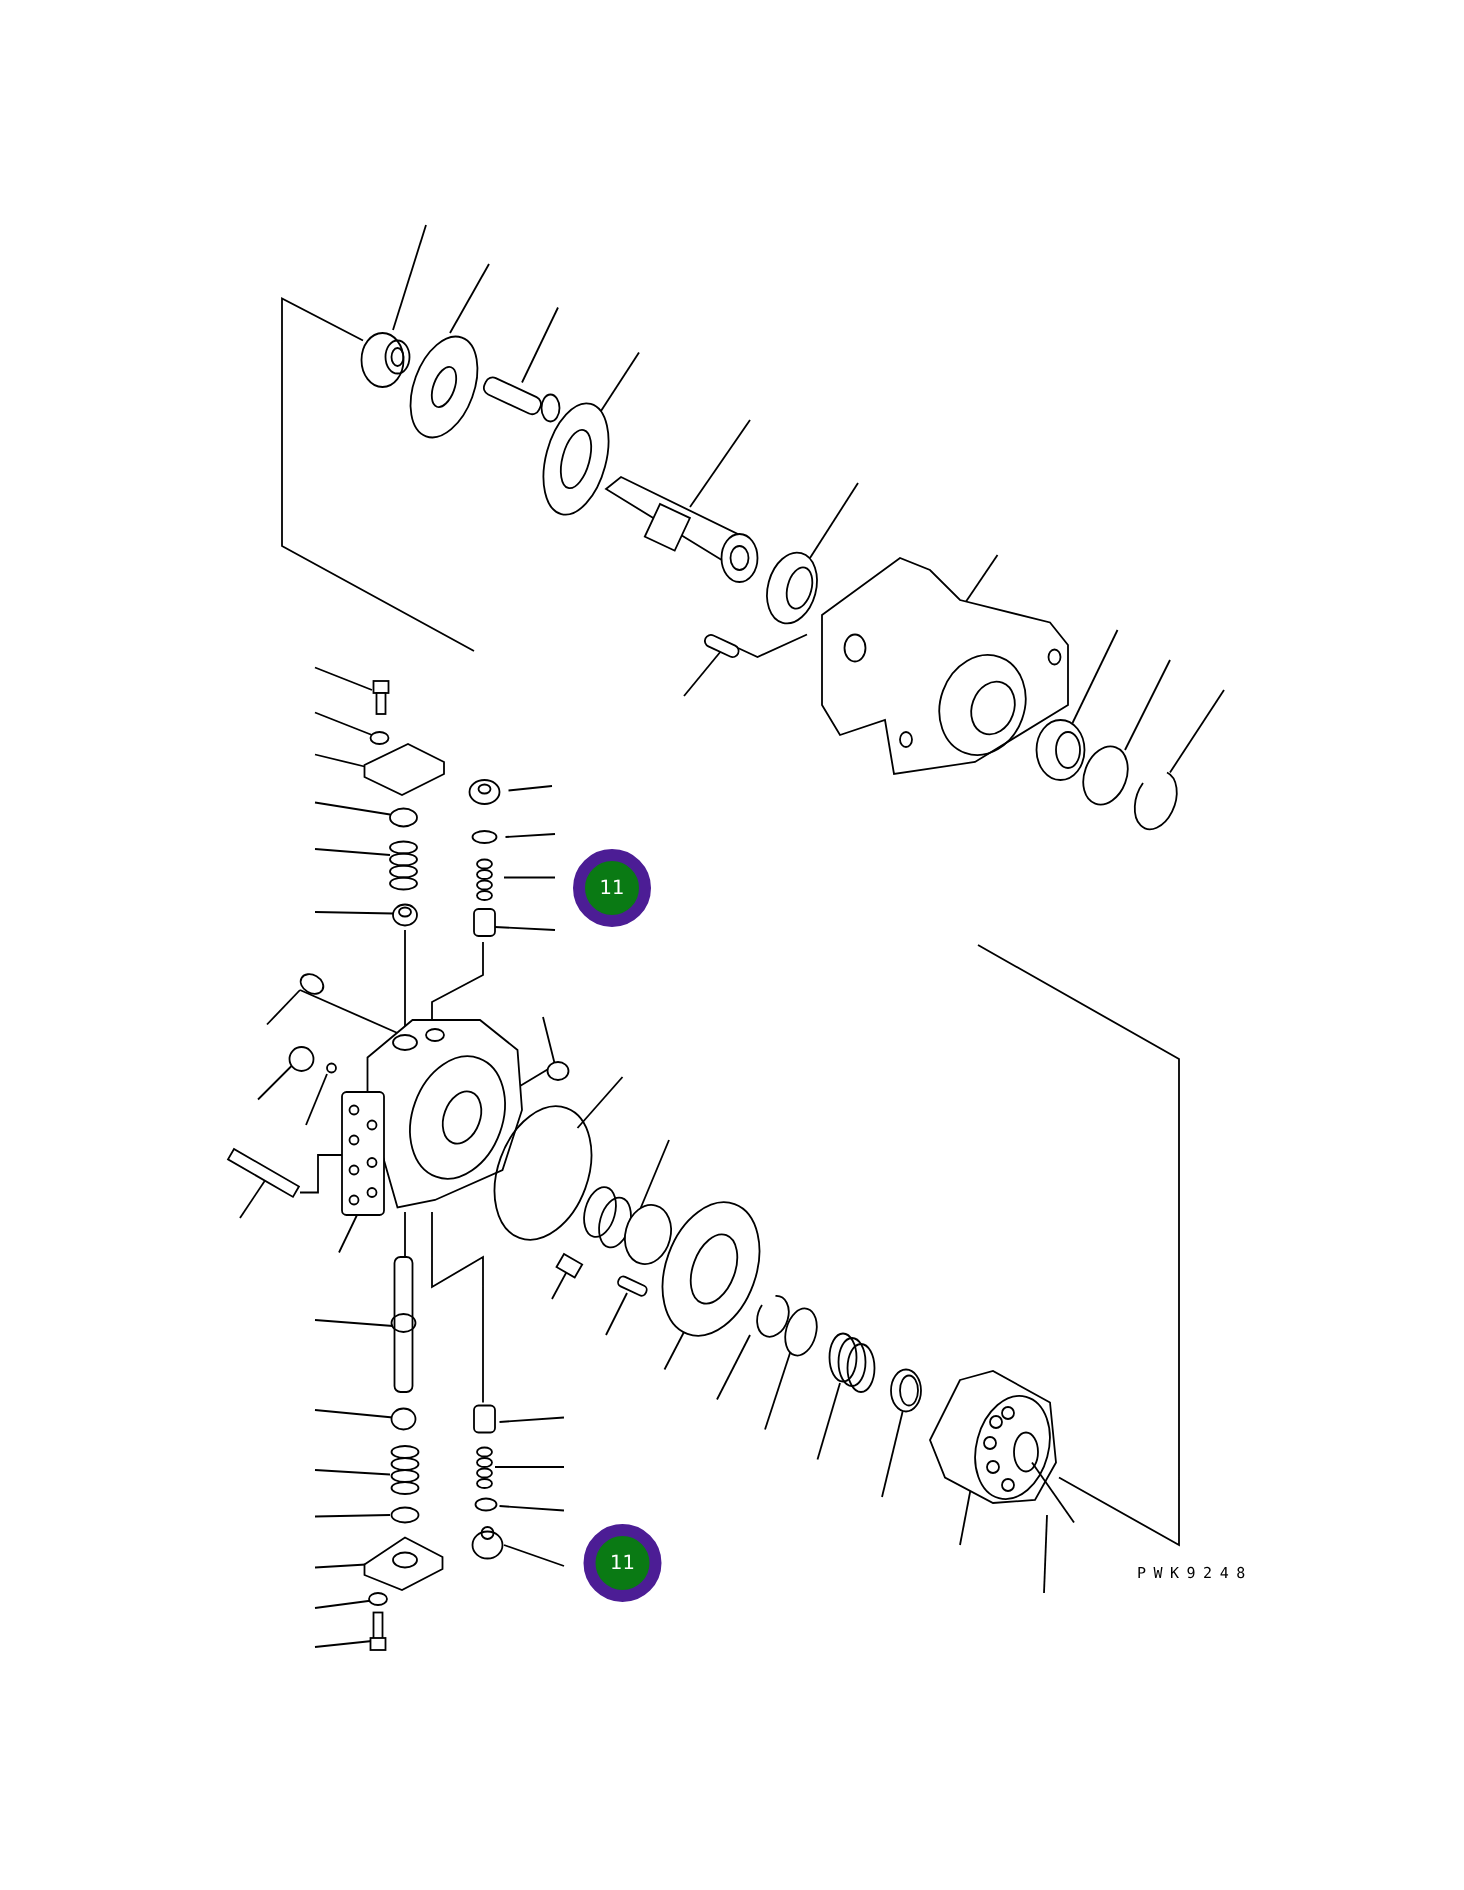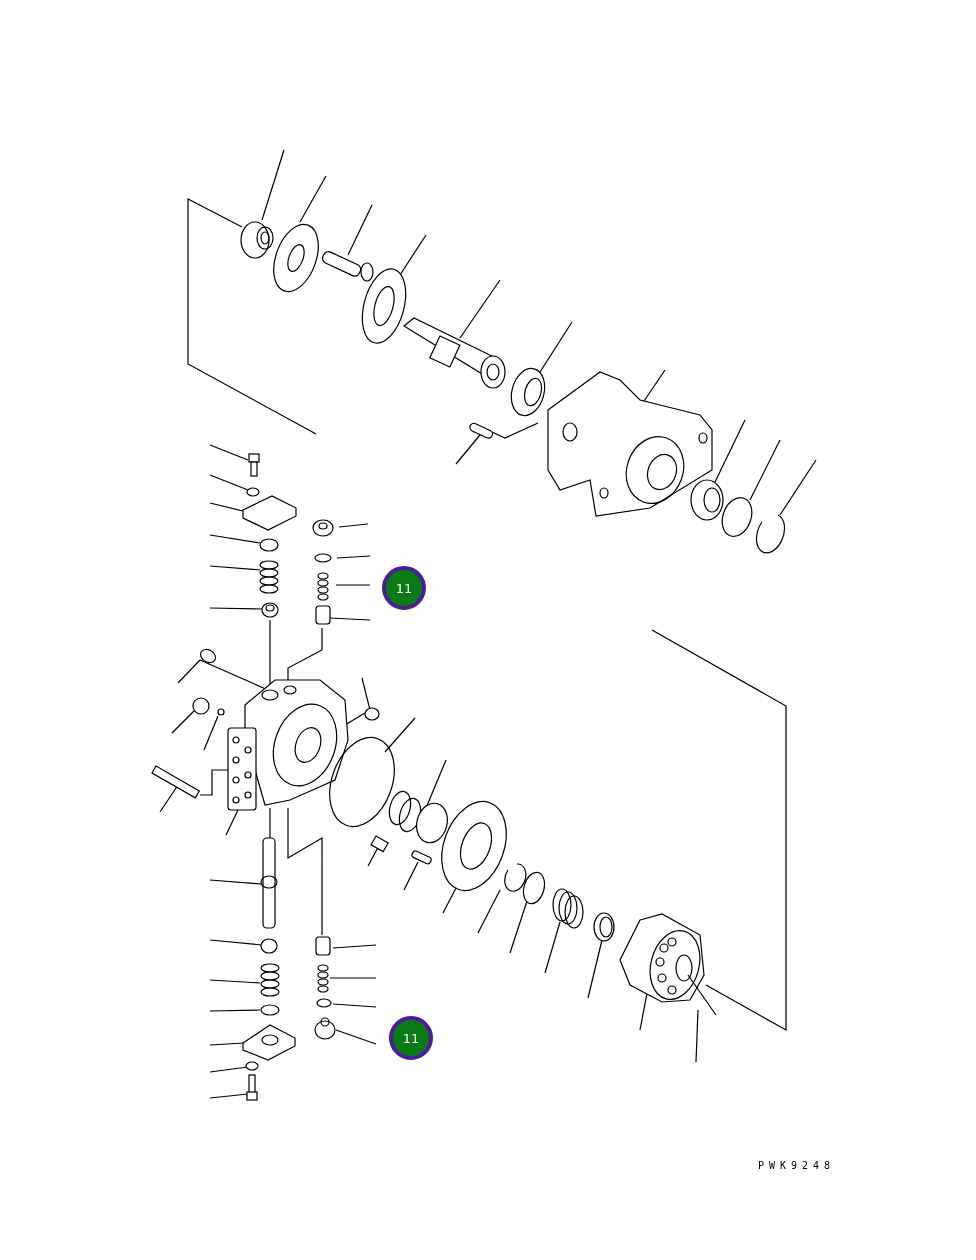--- a/index.html
+++ b/index.html
@@ -1,19 +1,19 @@
 <!DOCTYPE html>
 <html><head>
 <meta charset="utf-8">
 <style>
   html, body { margin:0; padding:0; background:#ffffff; }
   body { width:976px; height:1260px; position:relative; overflow:hidden; font-family:"DejaVu Sans", sans-serif; }
   #canvas { position:absolute; left:0; top:0; width:976px; height:1260px; }
-  .badge { position:absolute; width:36px; height:36px; border-radius:50%; background:#0a7a14; border:4px solid #4c1d95; color:#fff; font-family:"DejaVu Sans", sans-serif; font-size:13px; display:flex; align-items:center; justify-content:center; box-sizing:content-box; cursor:pointer; }
-  .drawing-code { position:absolute; left:758px; top:1160px; font-family:"DejaVu Sans Mono", monospace; font-size:10px; letter-spacing:5px; color:#000; }
+  .badge { position:absolute; width:36px; height:36px; border-radius:50%; background:#0a7a14; border:8px solid #4c1d95; color:#fff; font-family:"DejaVu Sans", sans-serif; font-size:13px; display:flex; align-items:center; justify-content:center; box-sizing:content-box; cursor:pointer; }
+  .drawing-code { position:absolute; left:758px; top:1044px; font-family:"DejaVu Sans Mono", monospace; font-size:10px; letter-spacing:5px; color:#000; }
   svg .ln { stroke:#000; stroke-width:1.2; fill:none; }
   svg .pt { stroke:#000; stroke-width:1.2; fill:#fff; }
 </style>
 </head>
 <body>
 
 <div id="canvas">
 <svg width="976" height="1260" viewBox="0 0 976 1260">
 
   <g>

